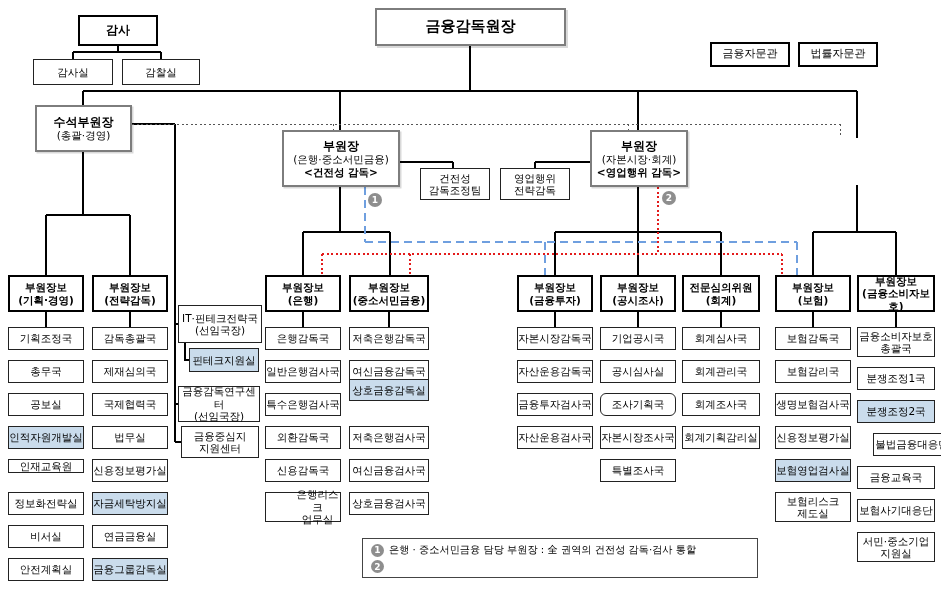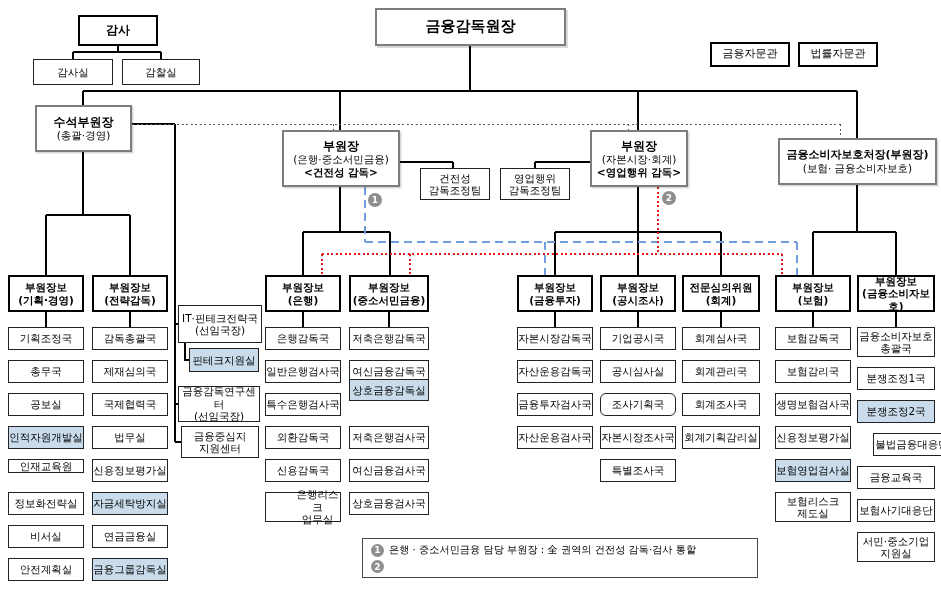--- a/index.html
+++ b/index.html
@@ -88,29 +88,25 @@
     <span class="t2">(은행·중소서민금융)</span>
     <span class="t3">&lt;건전성 감독&gt;</span>
   </div>
 
   <div class="box exec" style="left:590px;top:130px;width:98px;height:57px">
     <span class="t1">부원장</span>
     <span class="t2">(자본시장·회계)</span>
     <span class="t3">&lt;영업행위 감독&gt;</span>
   </div>
 
-  <div class="box exec" style="left:778px;top:138px;width:159px;height:47px">
-    <span class="t1 small">금융소비자보호처장(부원장)</span>
-    <span class="t2">(보험· 금융소비자보호)</span>
-  </div>
 
   <div class="box" style="left:420px;top:168px;width:70px;height:32px">건전성
 감독조정팀</div>
   <div class="box" style="left:500px;top:168px;width:70px;height:32px">영업행위
-감독조정팀</div>
+전략감독</div>
 
   <div class="badge" style="left:368px;top:193px">1</div>
   <div class="badge" style="left:662px;top:191px">2</div>
 
   <div id="staff-group">
       <div class="box" style="left: 178px; top: 305px; width: 84px; height: 38px;">IT·핀테크전략국
 (선임국장)</div>
       <div class="box hl" style="left: 189px; top: 348px; width: 70px; height: 24px;">핀테크지원실</div>
       <div class="box" style="left: 178px; top: 386px; width: 82px; height: 36px;">금융감독연구센터
 (선임국장)</div>

